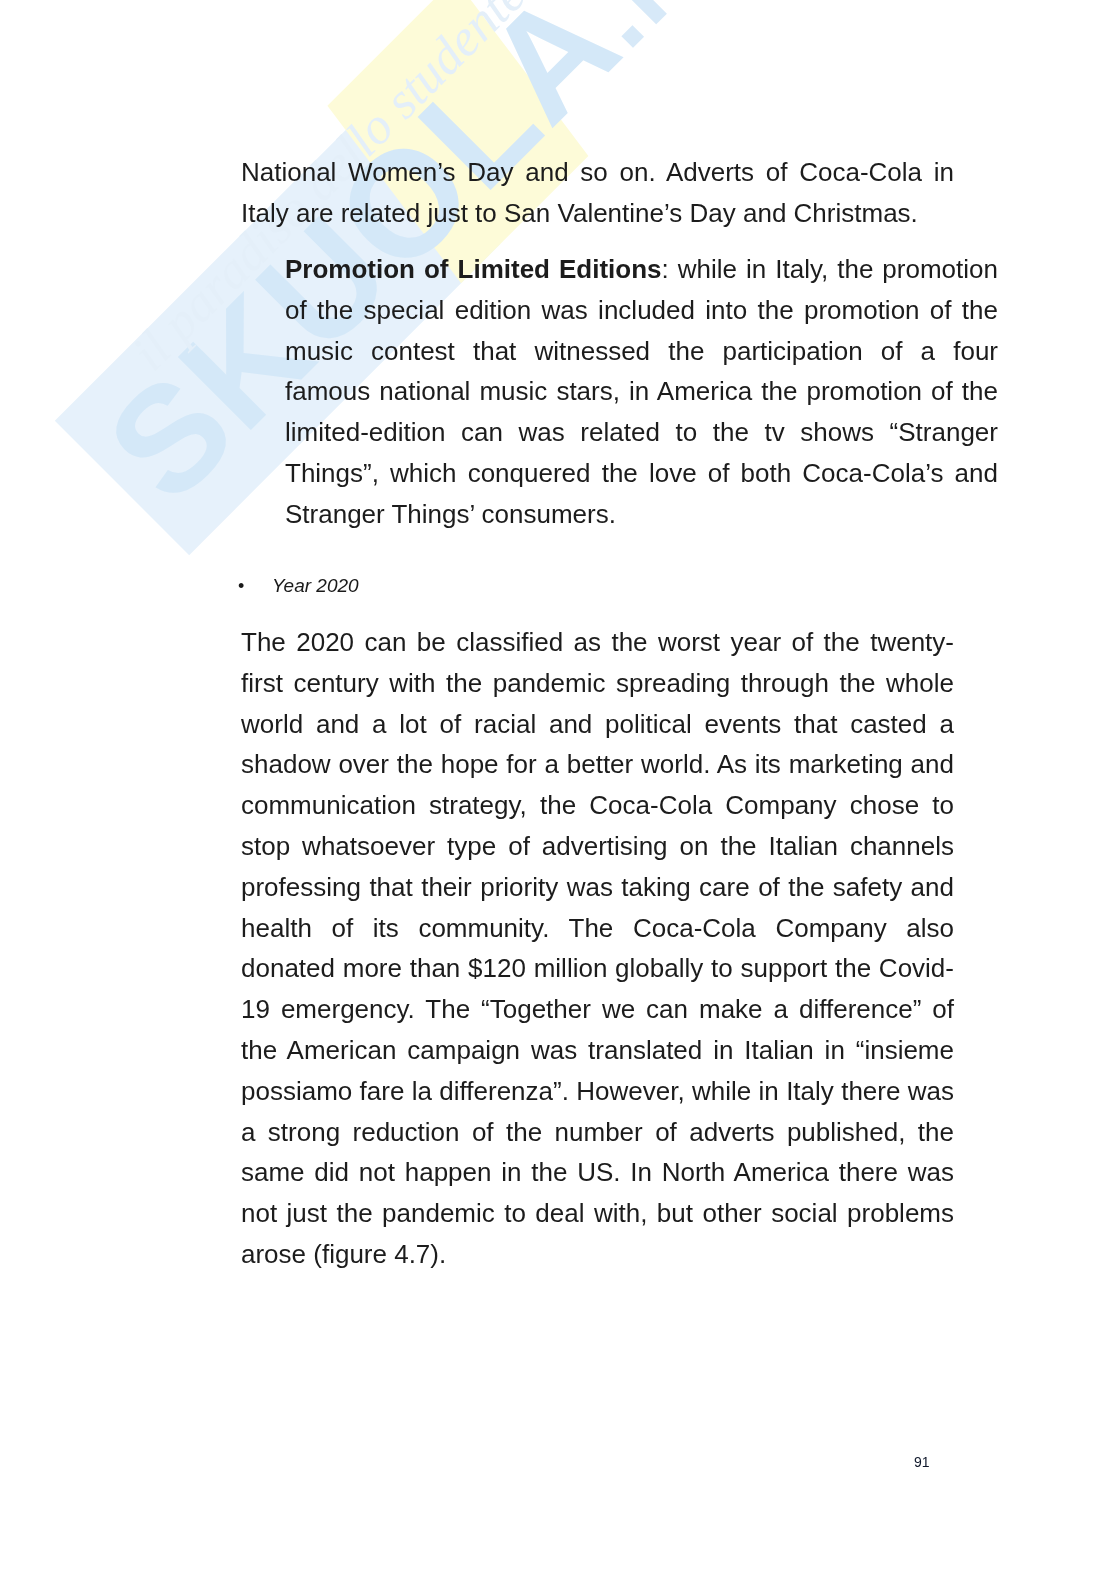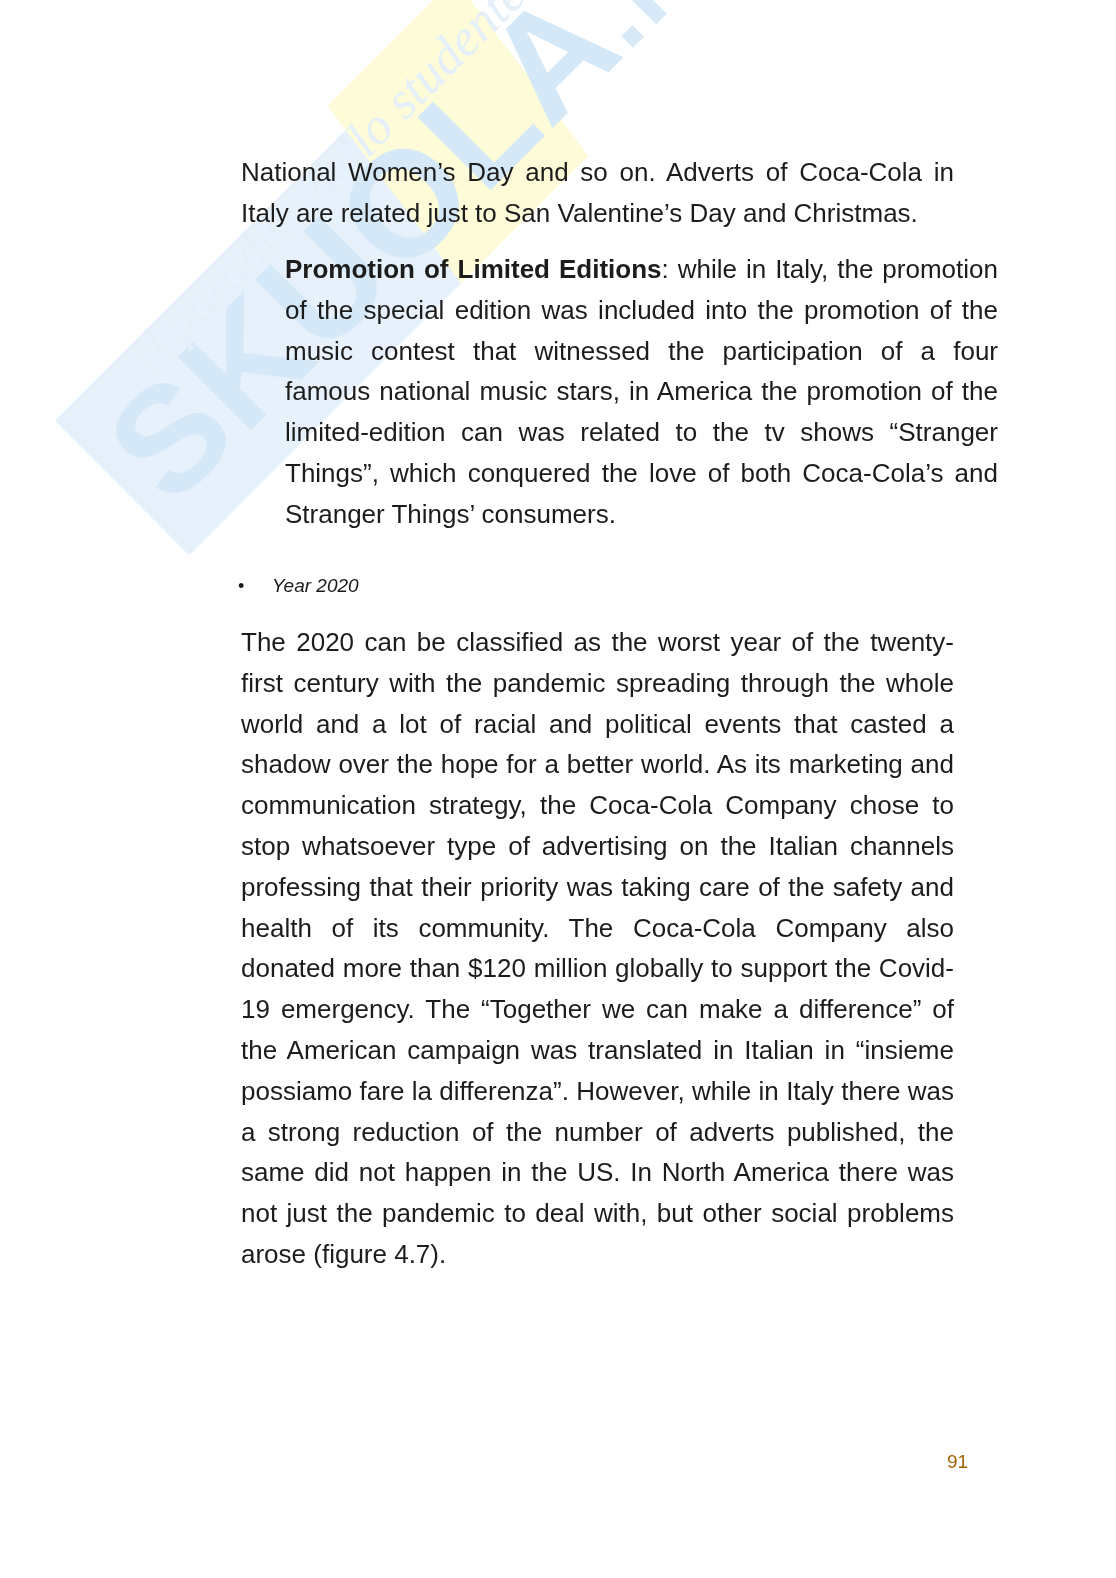--- a/index.html
+++ b/index.html
@@ -119,25 +119,25 @@
     }
     .bullet-label {
       font-weight: normal;
       font-style: italic;
       line-height: 40px;
     }
     .p3 { top: 622px; }
 
     .page-number {
       position: absolute;
-      left: 947px;
+      left: 914px;
       top: 1450px;
-      font-size: 19px;
+      font-size: 14px;
       line-height: 24px;
-      color: #a16207;
+      color: #0f172a;
       z-index: 1;
     }
   </style>
 </head>
 <body>
 
 <div class="watermark">
   <div class="wm-band">
     <div class="wm-blue"></div>
     <div class="wm-yellow"></div>

